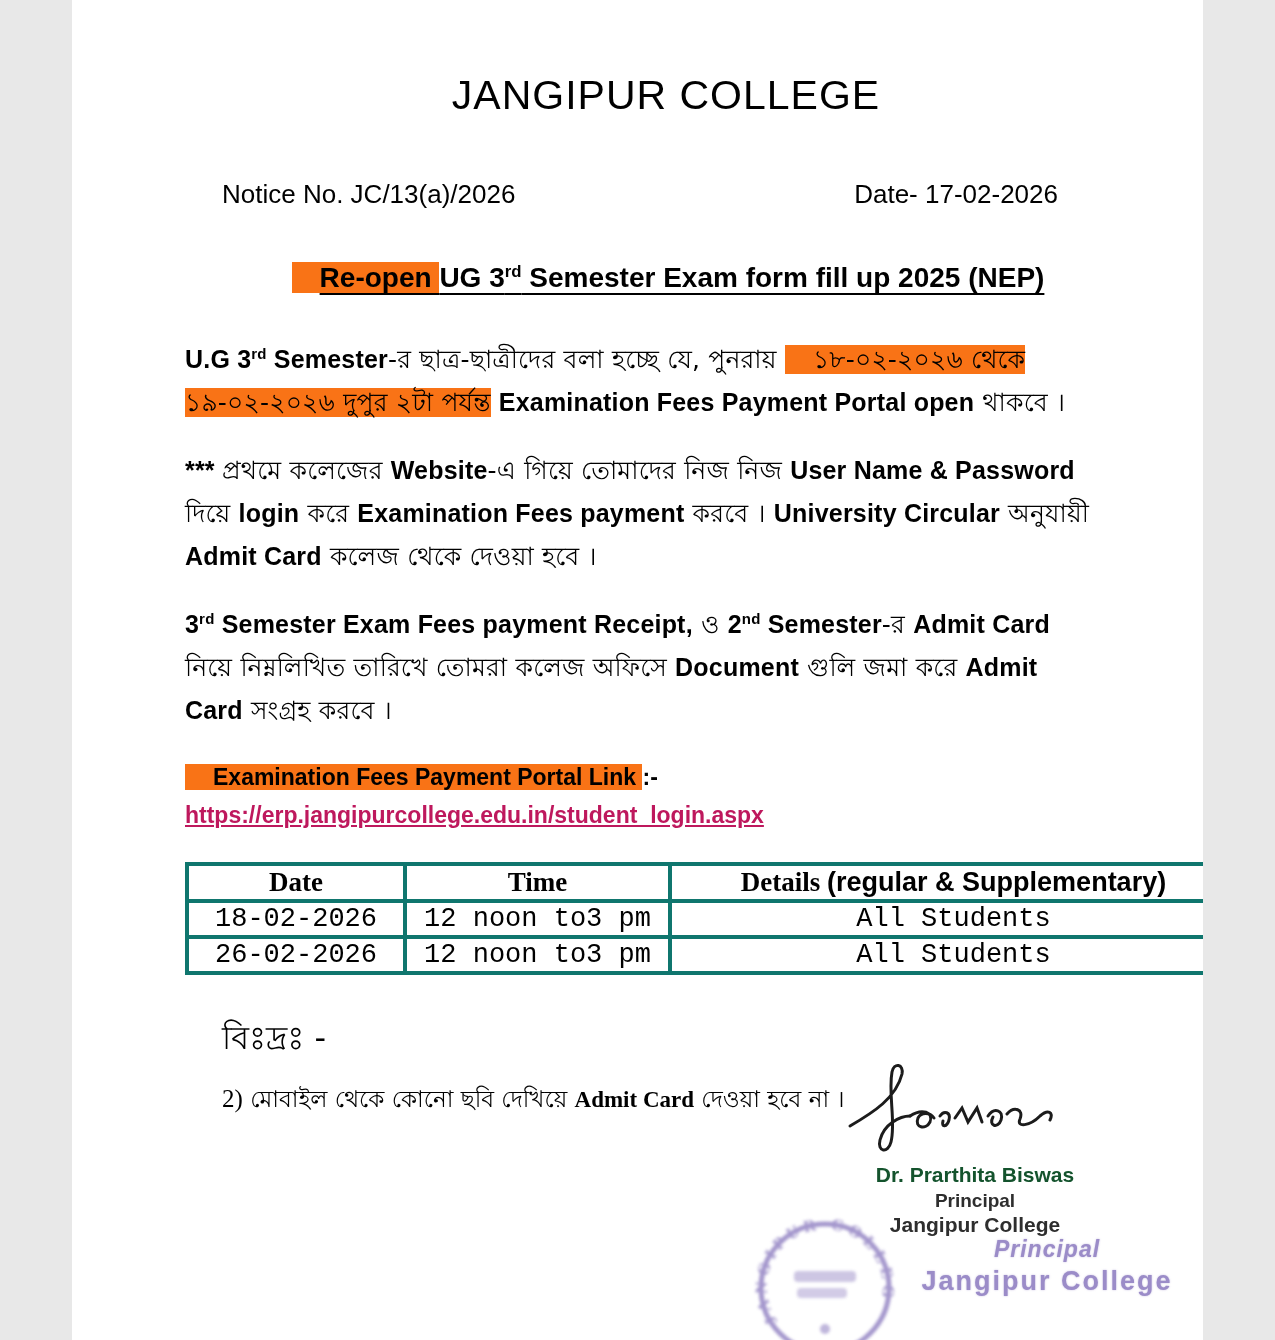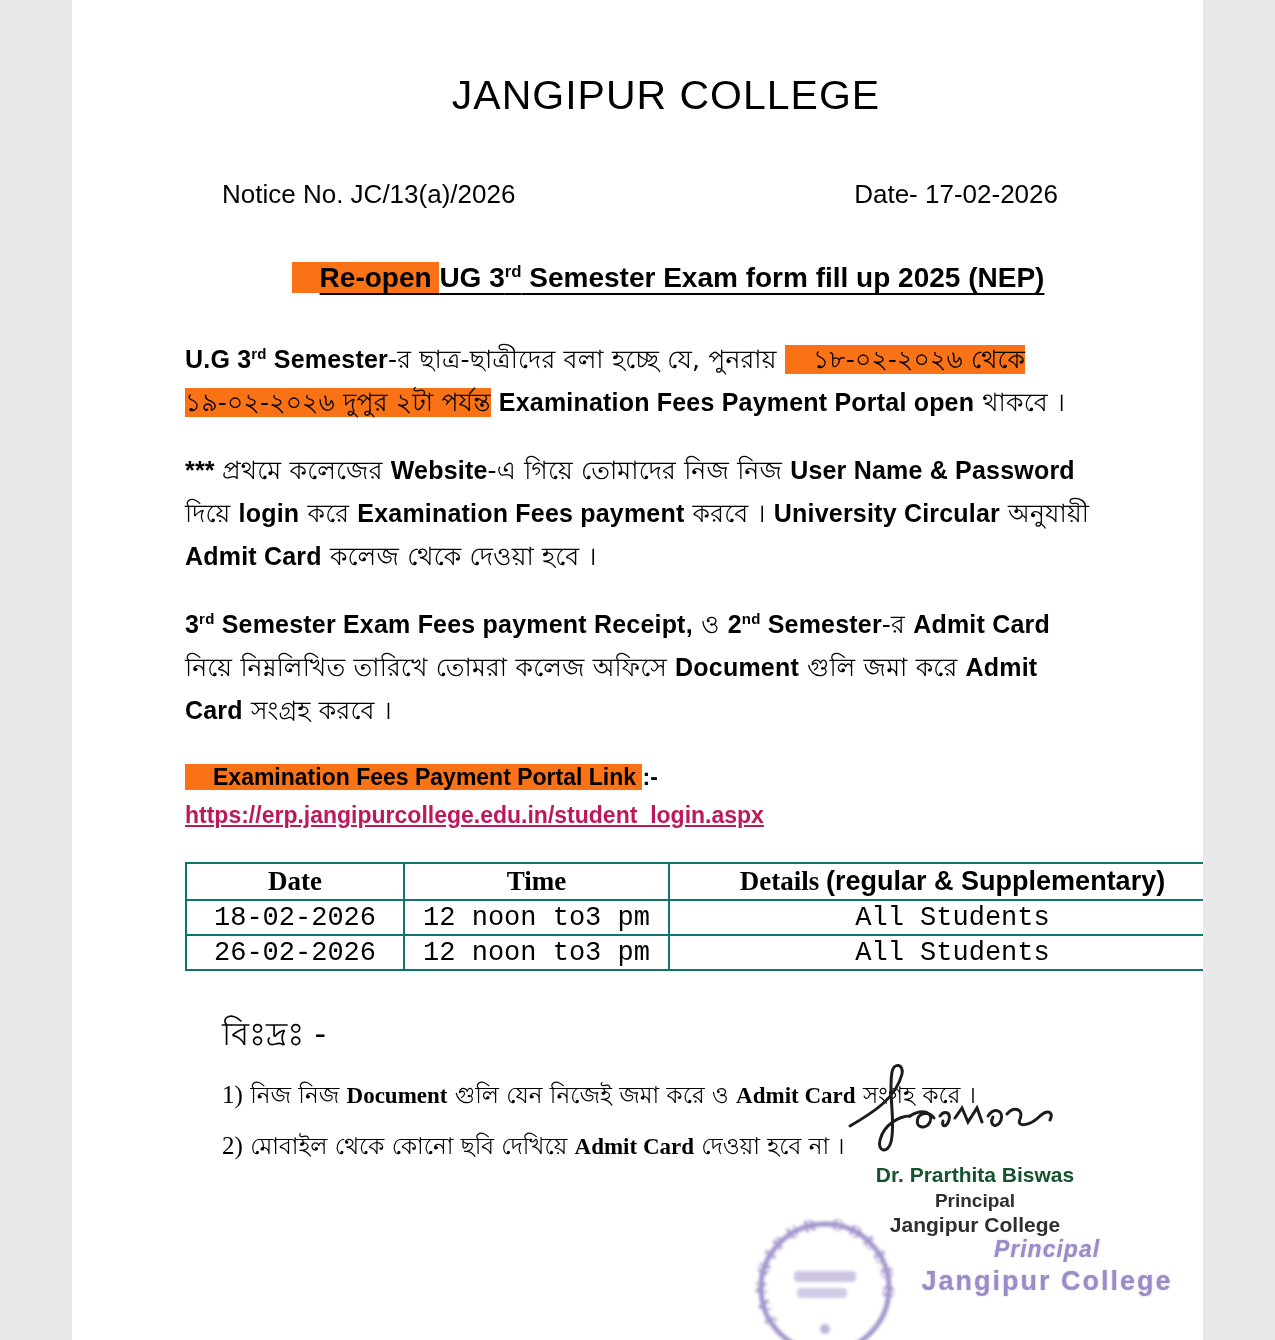--- a/index.html
+++ b/index.html
@@ -32,21 +32,21 @@
   .en  { font-family:"Liberation Sans", sans-serif; font-weight:700; }
   .bn  { font-family:"DejaVu Sans", sans-serif; font-weight:400; }
   .hl  { background:#f97316;padding-left:28px; }
   .sup { vertical-align:super; font-size:0.6em; line-height:0; }
   .sb  { font-family:"Liberation Serif", serif; font-weight:700; }
   .sf  { font-family:"Liberation Serif", serif; font-weight:400; }
   .link{ color:#be185d; font-weight:700; text-decoration:underline; }
 
   table.sched { margin-top:28px; border-collapse:collapse; width:1050px;
     table-layout:fixed; }
-  table.sched th, table.sched td { border:2px solid #0f766e; text-align:center;
+  table.sched th, table.sched td { border:4px solid #0f766e; text-align:center;
     padding:1px 2px; }
   table.sched th { font-size:27px; height:37px; }
   table.sched td { font-family:Liberation Mono, monospace; font-size:27px; height:35px; }
   .col-date{ width:218px; } .col-time{ width:265px; } .col-det{ width:567px; }
 
   .notes { margin-top:38px; padding-left:37px; font-size:23px; }
   .notes-label { font-family:"DejaVu Sans", sans-serif; font-size:32px; }
   .note-item { margin-top:14px; line-height:36px; }
   .note-item .sf { font-size:25px; }
 
@@ -112,21 +112,20 @@
         <tr>
           <td>26-02-2026</td>
           <td>12 noon to3 pm</td>
           <td>All Students</td>
         </tr>
       </tbody>
     </table>
 
     <div class="notes">
       <div class="notes-label">বিঃদ্রঃ -</div>
-      <div class="note-item"><span class="sf">1)</span><span class="bn">  নিজ নিজ </span><span class="sb">Document</span><span class="bn"> গুলি যেন নিজেই জমা করে ও </span><span class="sb">Admit Card</span><span class="bn"> সংগহ করে ।</span></div>
       <div class="note-item"><span class="sf">2)</span><span class="bn">  মোবাইল থেকে কোনো ছবি দেখিয়ে </span><span class="sb">Admit Card</span><span class="bn"> দেওয়া হবে না ।</span></div>
     </div>
   </div>
 
   <svg class="sig-svg" width="230" height="100" viewBox="0 0 230 100">
     <g stroke="#1c1c1c" stroke-width="3" fill="none" stroke-linecap="round">
       <path d="M6 66 C 30 52, 52 38, 58 14 C 60 4, 50 2, 48 12 C 44 34, 52 62, 47 82 C 44 94, 33 92, 36 80 C 40 64, 56 56, 66 56"></path>
       <path d="M66 56 C 78 48, 90 52, 86 62 C 82 70, 70 68, 74 58 C 77 52, 86 52, 90 58"></path>
       <path d="M96 56 C 100 50, 107 52, 105 60 C 103 67, 97 68, 99 61"></path>
       <path d="M111 58 L 118 48 L 124 62 L 133 48 L 138 62"></path>

